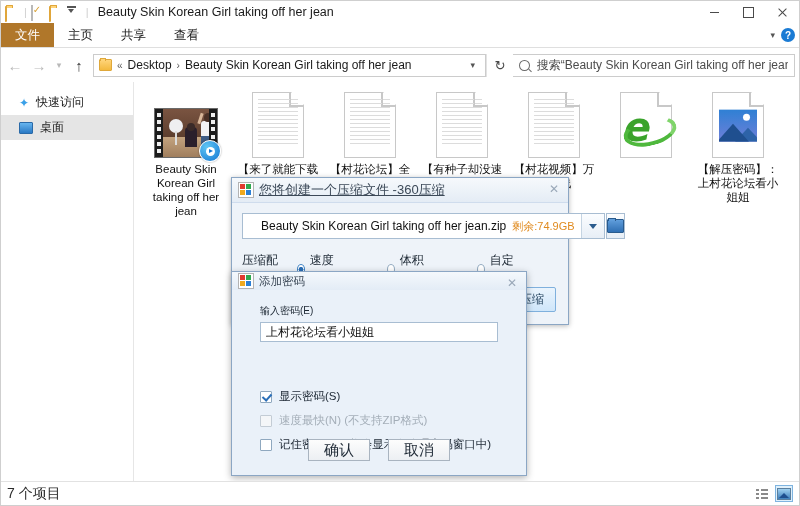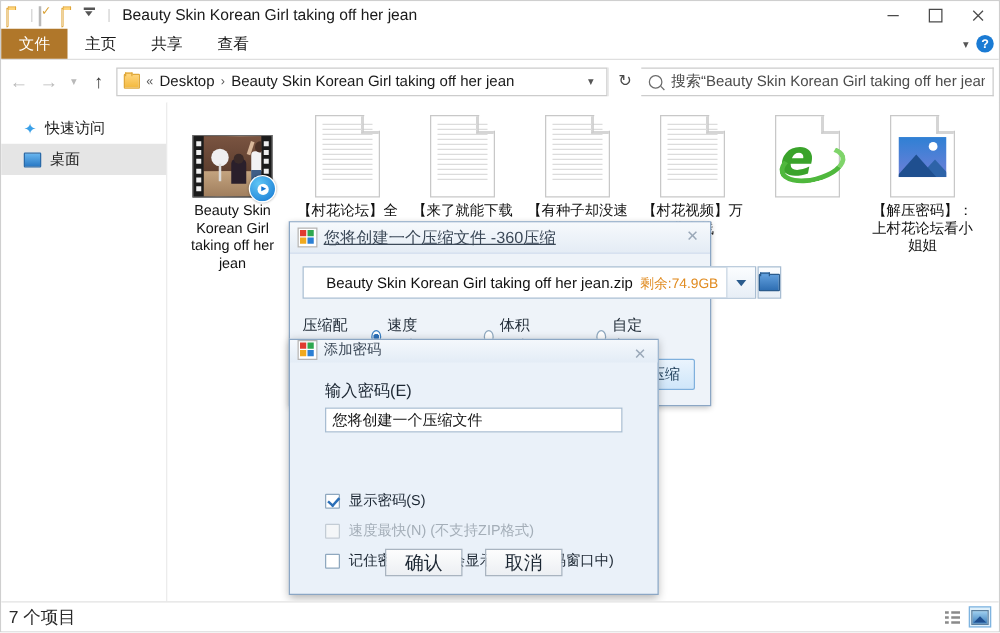--- a/index.html
+++ b/index.html
@@ -142,24 +142,24 @@
   .foldbtn:after{content:"";position:absolute;left:0;top:-2px;width:6px;height:2px;background:#5f9ddb;border:1px solid #2a5b8d;border-bottom:none;}
   .cfgrow{display:flex;align-items:center;margin-top:13px;font-size:12px;color:#1c2733;}
   .cfglabel{width:76px;}
   .radio{display:flex;align-items:center;gap:5px;margin-right:44px;}
   .rdot{width:11px;height:11px;border-radius:50%;border:1px solid #8fa8bf;background:#fff;display:inline-block;position:relative;box-sizing:border-box;}
   .rdot.on{border-color:#3a80c4;background:radial-gradient(circle,#2b6fb8 0 2.4px,#fff 2.6px);}
   .zipbtn{position:absolute;right:12px;bottom:12px;width:48px;height:25px;background:linear-gradient(#eaf4fd,#cfe6fa);border:1px solid #7fb0dd;border-radius:2px;display:flex;align-items:center;justify-content:center;font-size:12px;color:#1c3b57;box-sizing:border-box;}
 
   
   .dlgpw{position:absolute;left:230px;top:270px;width:296px;height:205px;background:#eaf1f9;border:1px solid #8ba6c4;box-shadow:0 2px 7px rgba(0,0,0,.3);box-sizing:border-box;}
-  .dlgpw-tb{height:18px;display:flex;align-items:flex-start;padding-left:6px;gap:5px;background:linear-gradient(#f4f8fc,#e3ecf6);position:relative;}
+  .dlgpw-tb{height:18px;display:flex;align-items:center;padding-left:6px;gap:5px;background:linear-gradient(#f4f8fc,#e3ecf6);position:relative;}
   .dlgpw-title{font-size:11.5px;color:#3c4958;}
   .pwbody{padding:14px 28px 0 28px;}
-  .pwlabel{font-size:13px;color:#1c2733;margin-bottom:4px;}
+  .pwlabel{font-size:10px;color:#1c2733;margin-bottom:4px;}
   .pwinput{height:20px;border:1px solid #a8bdd2;background:#fff;display:flex;align-items:center;padding-left:5px;font-size:12px;color:#111;box-sizing:border-box;}
   .chkgroup{padding:0 28px;margin-top:47px;}
   .chkrow{display:flex;align-items:center;gap:7px;margin-bottom:9px;font-size:11.5px;color:#1c2733;}
   .chkrow.dim{color:#a4aeb8;}
   .cbox{width:12px;height:12px;border:1px solid #8fa8bf;background:#fff;box-sizing:border-box;position:relative;flex:0 0 auto;border-radius:1px;}
   .cbox.dim{border-color:#c3ccd5;background:#f4f6f8;}
   .cbox.on:after{content:"";position:absolute;left:3px;top:0px;width:4px;height:7px;border:solid #2b6fb8;border-width:0 2px 2px 0;transform:rotate(42deg);}
   .pwbtns{position:absolute;left:0;right:0;bottom:14px;display:flex;justify-content:center;gap:18px;}
   .pwbtn{width:62px;height:22px;background:linear-gradient(#fdfdfd,#eceff3);border:1px solid #a9b4c0;border-radius:0;display:flex;align-items:center;justify-content:center;font-size:15px;color:#1c2733;box-sizing:border-box;}
 </style>
@@ -292,21 +292,21 @@
                   <i></i>
                   <i></i>
                   <i></i>
                   <i></i>
                   <i></i>
                   <i></i>
                   <i></i>
                 </div>
               </div>
           </div>
-          <div class="flabel">【村花论坛】全</div>
+          <div class="flabel">【来了就能下载</div>
         </div>
 
         <div class="fileitem">
           <div class="ficon">
             <div class="doc">
                 <div class="docfold"></div>
                 <div class="doclines">
                   <i></i>
                   <i></i>
                   <i></i>
@@ -315,21 +315,21 @@
                   <i></i>
                   <i></i>
                   <i></i>
                   <i></i>
                   <i></i>
                   <i></i>
                   <i></i>
                 </div>
               </div>
           </div>
-          <div class="flabel">【来了就能下载</div>
+          <div class="flabel">【村花论坛】全</div>
         </div>
 
         <div class="fileitem">
           <div class="ficon">
             <div class="doc">
                 <div class="docfold"></div>
                 <div class="doclines">
                   <i></i>
                   <i></i>
                   <i></i>
@@ -450,21 +450,21 @@
           <i class="a"></i>
           <i class="b"></i>
           <i class="c"></i>
           <i class="d"></i>
         </span>
       <span class="dlgpw-title">添加密码</span>
       <span class="dlg-x">✕</span>
     </div>
     <div class="pwbody">
       <div class="pwlabel">输入密码(E)</div>
-      <div class="pwinput">您将创建一个压缩文件</div>
+      <div class="pwinput">上村花论坛看小姐姐</div>
     </div>
     <div class="chkgroup">
       <div class="chkrow">
         <span class="cbox on"></span>
         <span>显示密码(S)</span>
       </div>
       <div class="chkrow dim">
         <span class="cbox dim"></span>
         <span>速度最快(N) (不支持ZIP格式)</span>
       </div>

